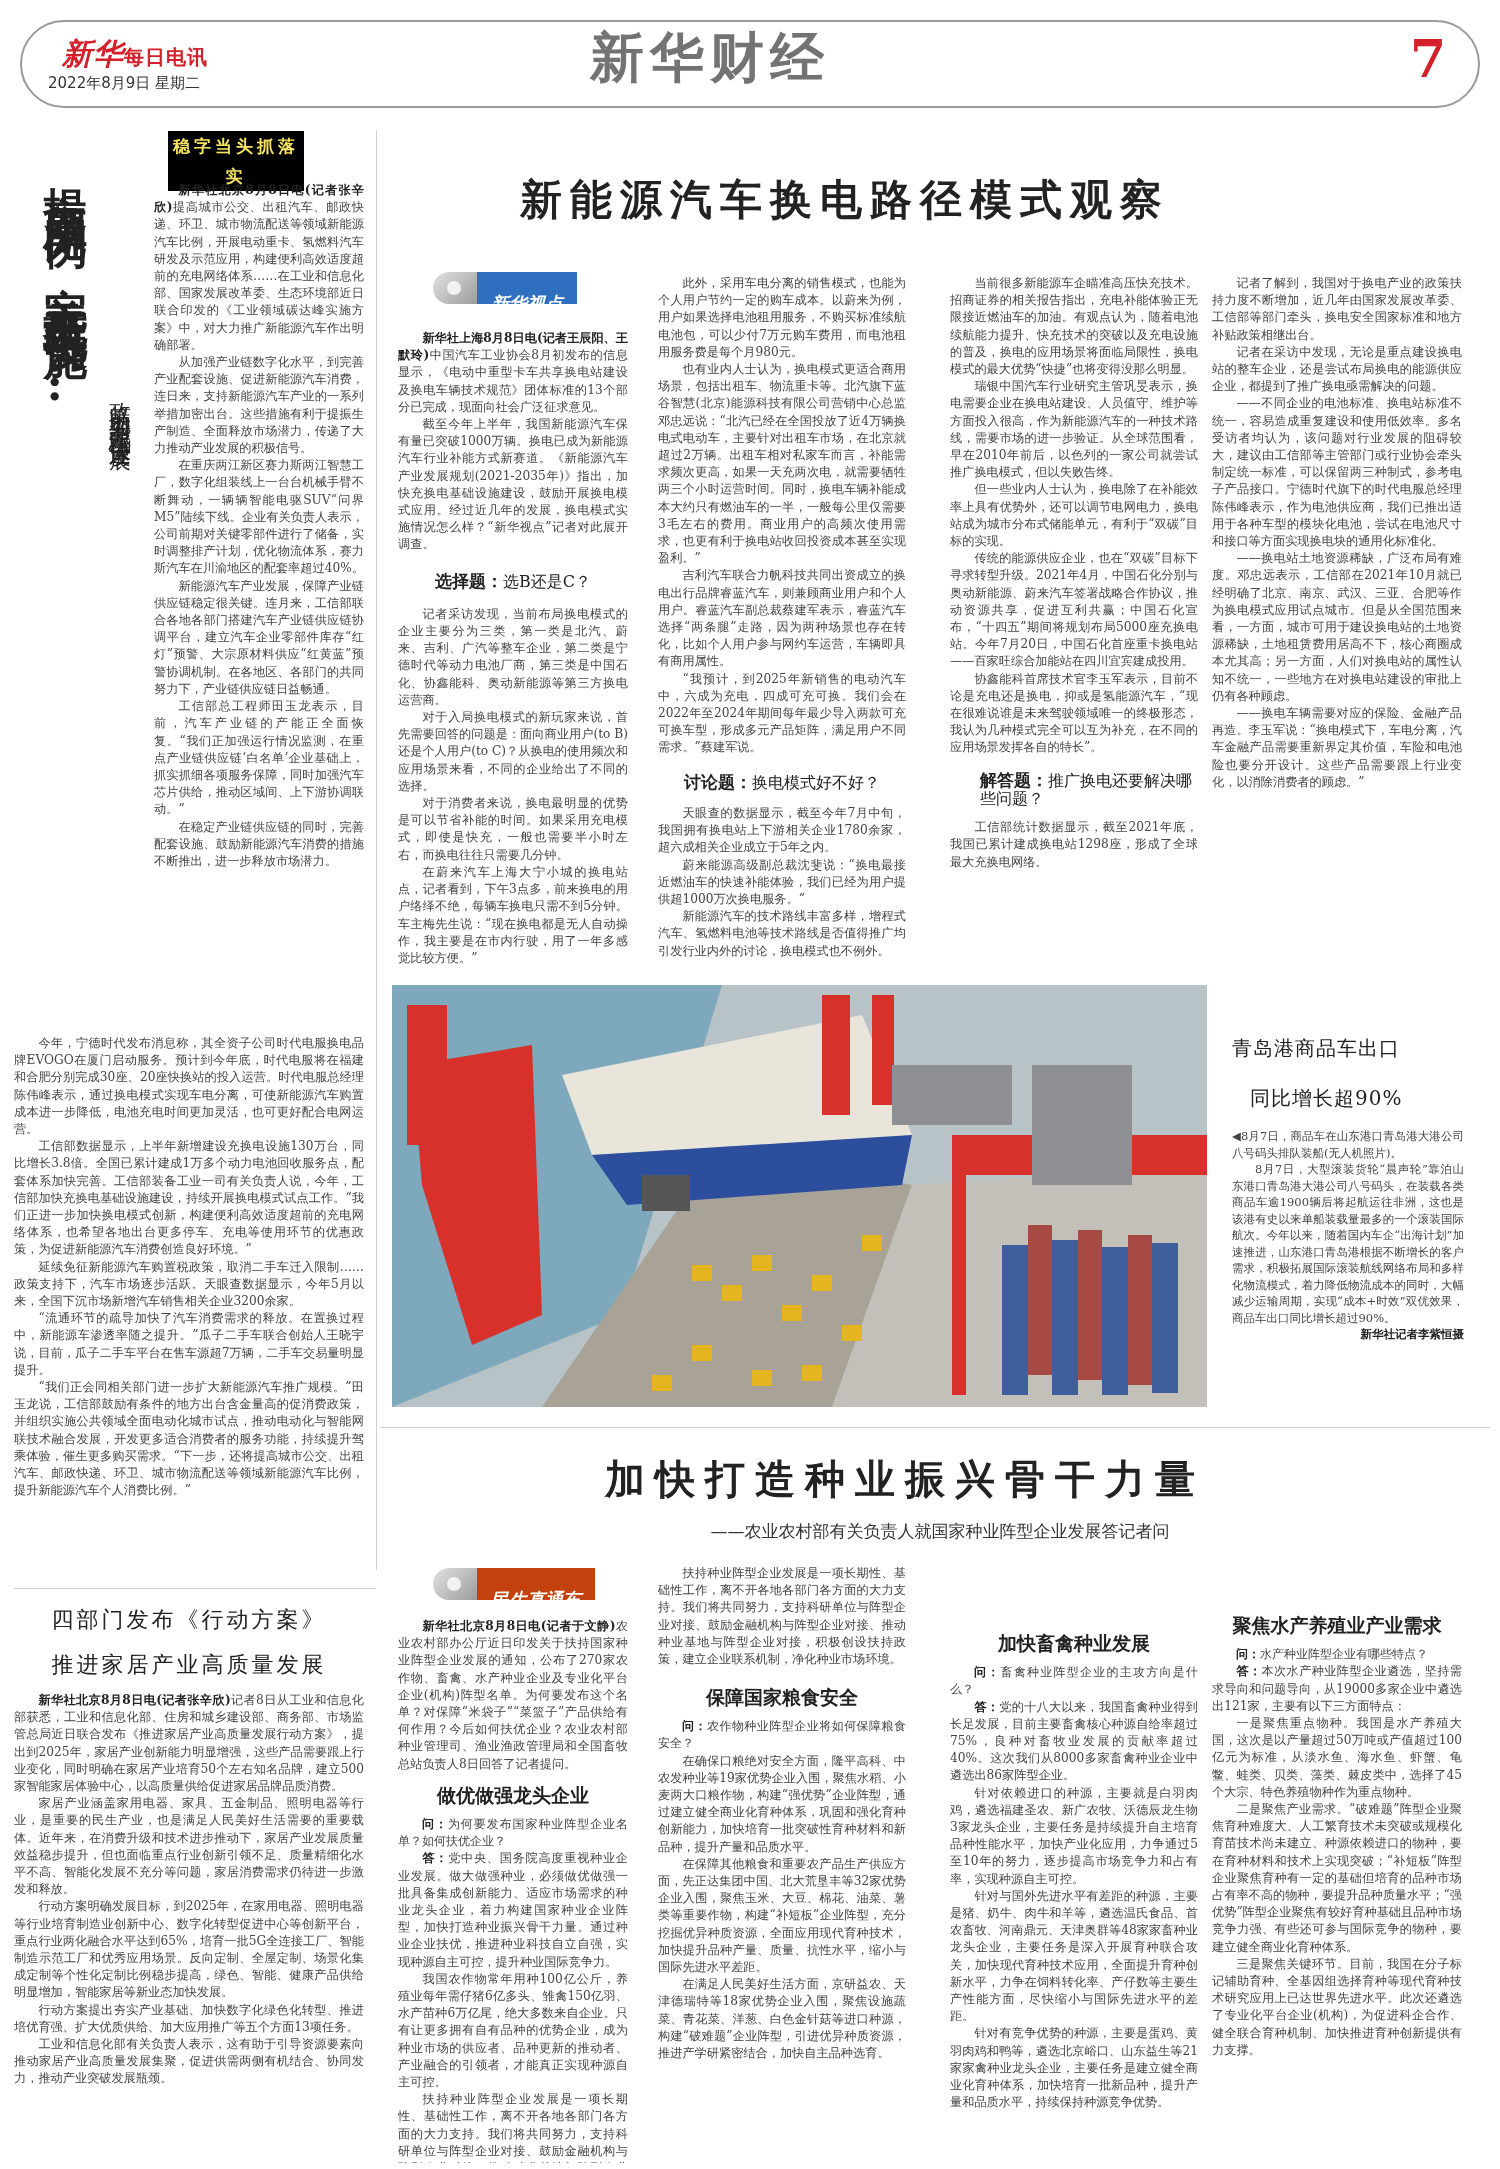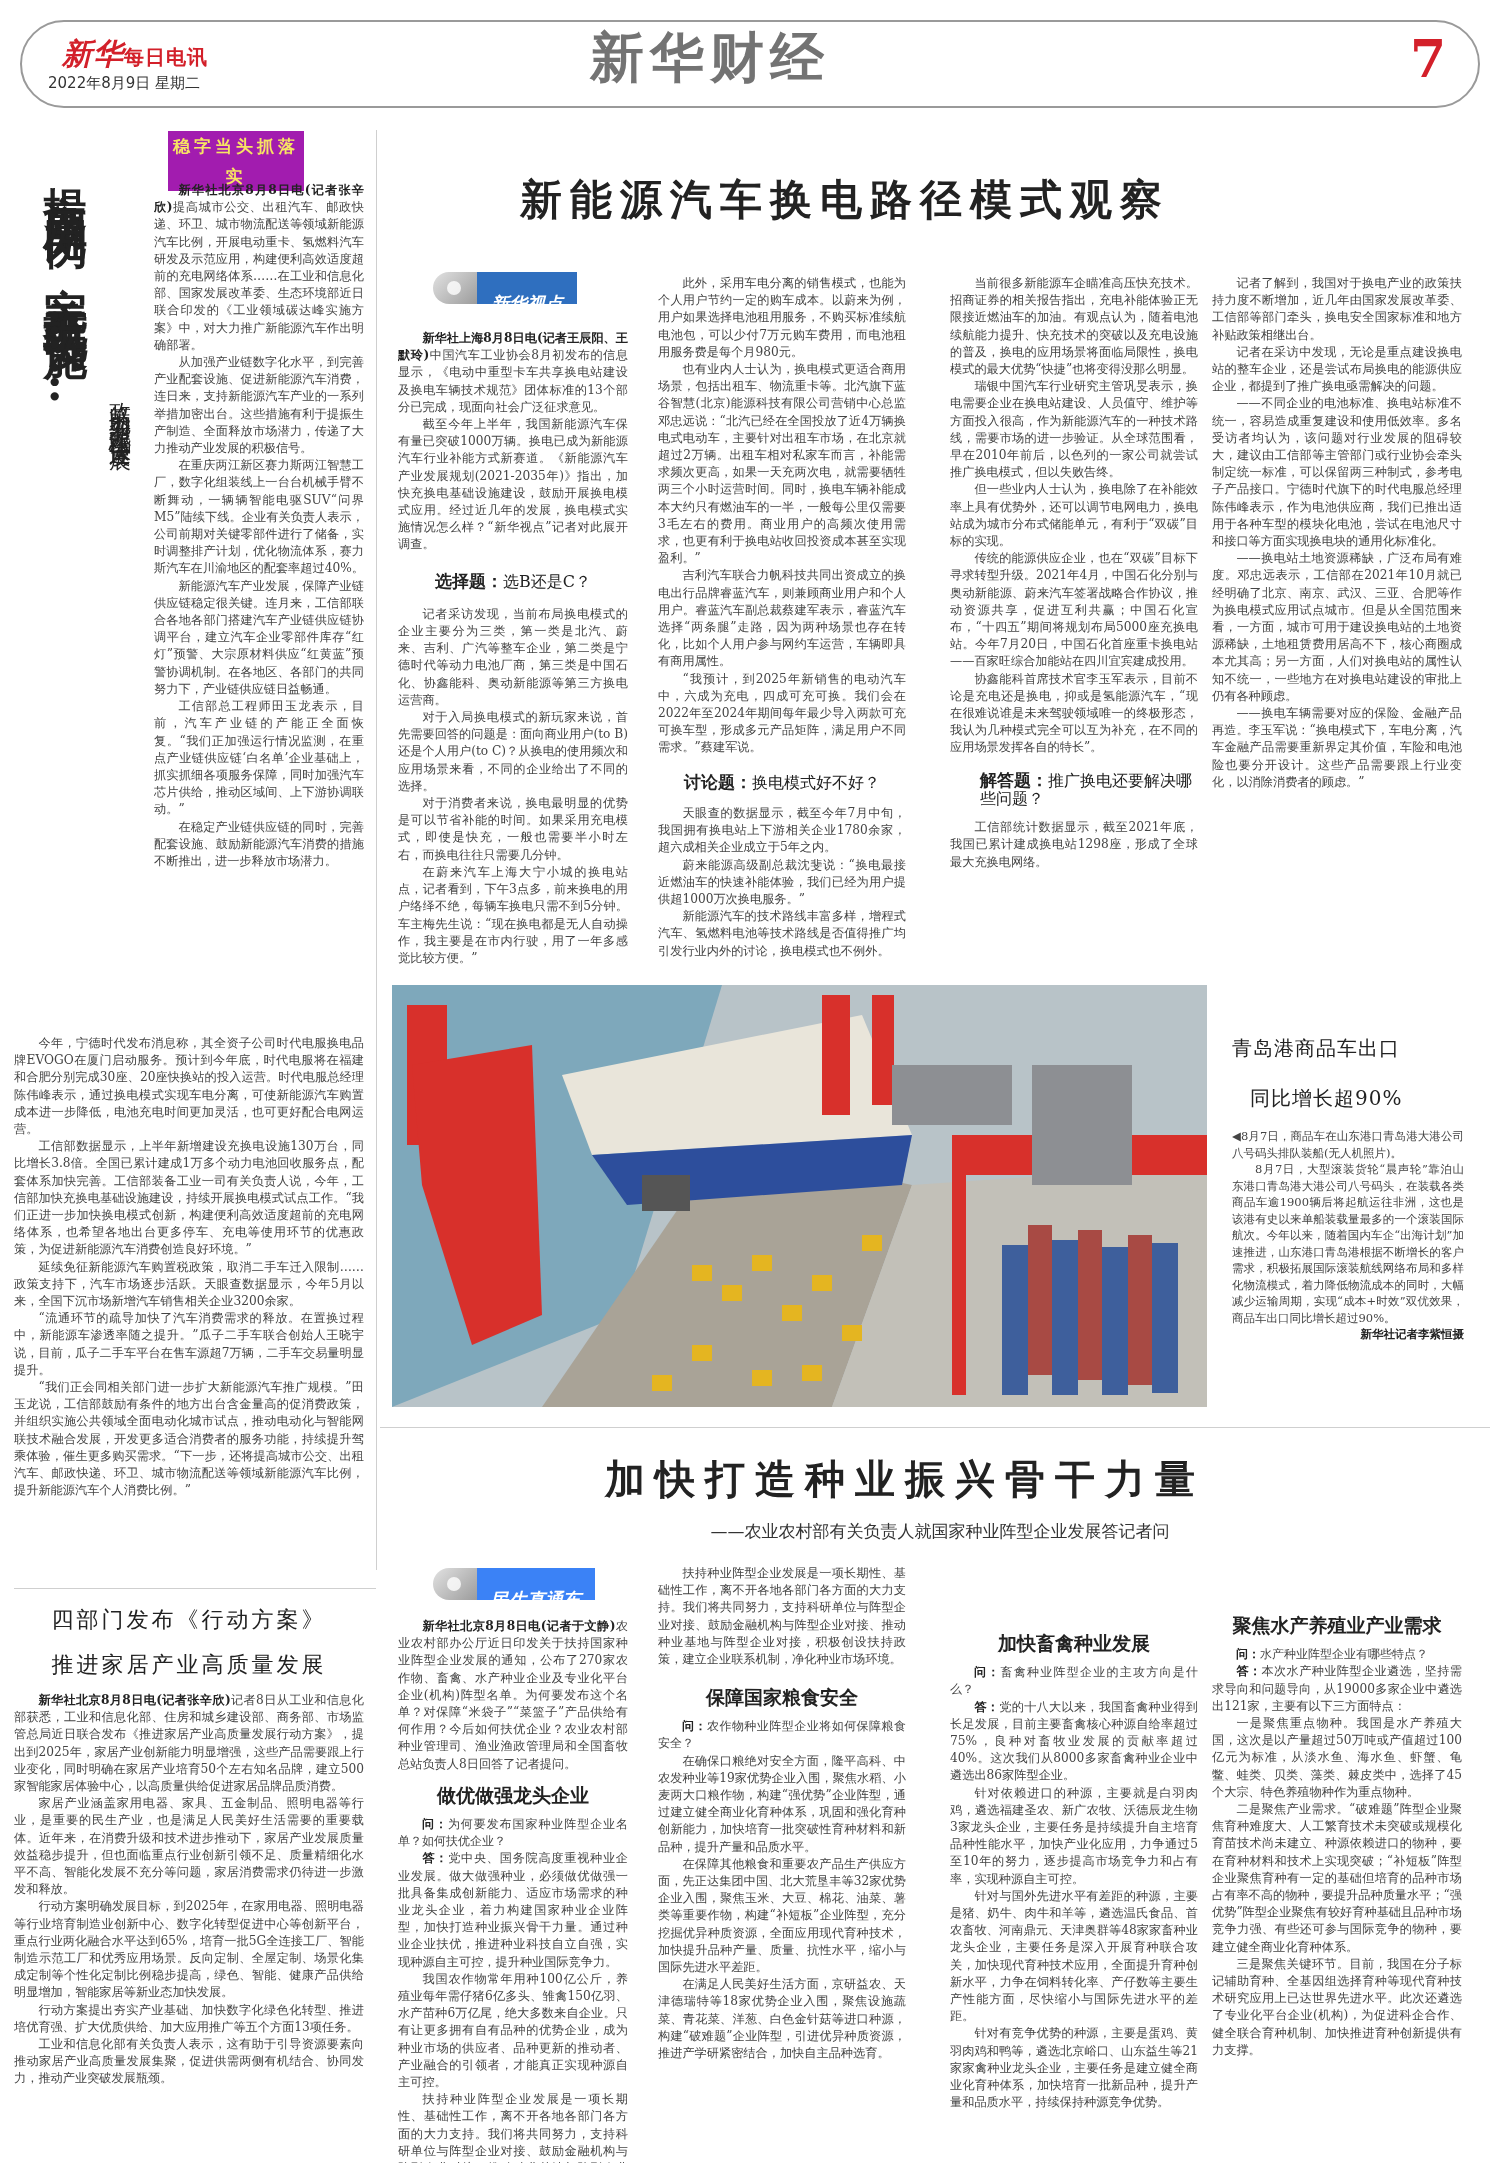--- a/index.html
+++ b/index.html
@@ -8,21 +8,21 @@
   .abs { position: absolute; }
 
   
   .masthead { left: 20px; top: 20px; width: 1460px; height: 88px; border: 2px solid #9a9a9a; border-radius: 44px; }
   .mh-logo { left: 62px; top: 34px; font-size: 30px; color: #d3202a; font-weight: bold; font-style: italic; letter-spacing: 1px; }
   .mh-logo small { font-size: 20px; font-style: normal; }
   .mh-date { left: 48px; top: 74px; font-size: 15px; color: #333; font-family: "DejaVu Sans", sans-serif; }
   .mh-title { left: 590px; top: 22px; font-size: 54px; color: #737373; font-weight: bold; letter-spacing: 6px; }
   .mh-page { left: 1410px; top: 28px; font-size: 52px; color: #d3202a; font-weight: bold; }
 
-  .red-tag { background: #a21caf; color: #f7e463; font-weight: bold; font-size: 17px; letter-spacing: 4px; text-align: center; line-height: 30px; font-family: "DejaVu Sans", sans-serif; }
+  .red-tag { background: #000000; color: #f7e463; font-weight: bold; font-size: 17px; letter-spacing: 4px; text-align: center; line-height: 30px; font-family: "DejaVu Sans", sans-serif; }
 
   .vhead { writing-mode: vertical-rl; font-weight: bold; color: #222; }
   .vsub { writing-mode: vertical-rl; color: #222; }
 
   .col { font-size: 12.2px; line-height: 17.2px; text-align: justify; color: #444; }
   .col p { text-indent: 2em; }
   .col b { color: #222; }
   .head1 { font-size: 42px; font-weight: bold; color: #222; letter-spacing: 8px; }
   .subhead { font-size: 19px; font-weight: bold; color: #222; text-align: center; font-family: "DejaVu Sans", sans-serif; }
   .subhead span { font-weight: normal; font-family: "DejaVu Serif", serif; font-size: 16px; }
@@ -174,21 +174,21 @@
   <div class="credit">新华社记者李紫恒摄</div>
 </div>
 
 <div class="abs divider" style="left:380px;top:1427px;width:1110px;height:1px;"></div>
 
 <div class="abs seed-title" style="left:480px;top:1452px;width:850px;">加快打造种业振兴骨干力量</div>
 <div class="abs seed-sub" style="left:560px;top:1520px;width:760px;">——农业农村部有关负责人就国家种业阵型企业发展答记者问</div>
 
 <div class="abs badge" style="left:433px;top:1568px;">
   <span class="ic"></span>
-  <span class="lb" style="background:#3b82f6;">民生直通车</span>
+  <span class="lb" style="background:#c2410c;">民生直通车</span>
 </div>
 
 <div class="abs col" style="left:398px;top:1618px;width:230px;height:545px;overflow:hidden;">
   <p><b>新华社北京8月8日电(记者于文静)</b><span>农业农村部办公厅近日印发关于扶持国家种业阵型企业发展的通知，公布了270家农作物、畜禽、水产种业企业及专业化平台企业(机构)阵型名单。为何要发布这个名单？对保障“米袋子”“菜篮子”产品供给有何作用？今后如何扶优企业？农业农村部种业管理司、渔业渔政管理局和全国畜牧总站负责人8日回答了记者提问。</span></p>
   <div class="subhead" style="margin:14px 0 12px;">做优做强龙头企业</div>
   <p class="qa"><em>问：</em><span>为何要发布国家种业阵型企业名单？如何扶优企业？</span></p>
   <p><em style="font-style:normal;font-weight:bold;color:#222;">答：</em><span>党中央、国务院高度重视种业企业发展。做大做强种业，必须做优做强一批具备集成创新能力、适应市场需求的种业龙头企业，着力构建国家种业企业阵型，加快打造种业振兴骨干力量。通过种业企业扶优，推进种业科技自立自强，实现种源自主可控，提升种业国际竞争力。</span></p>
   <p>我国农作物常年用种100亿公斤，养殖业每年需仔猪6亿多头、雏禽150亿羽、水产苗种6万亿尾，绝大多数来自企业。只有让更多拥有自有品种的优势企业，成为种业市场的供应者、品种更新的推动者、产业融合的引领者，才能真正实现种源自主可控。</p>
   <p>扶持种业阵型企业发展是一项长期性、基础性工作，离不开各地各部门各方面的大力支持。我们将共同努力，支持科研单位与阵型企业对接、鼓励金融机构与阵型企业对接、推动种业基地与阵型企业对接，积极创设扶持政策，建立企业联系机制，净化种业市场环境。</p>
 </div>

